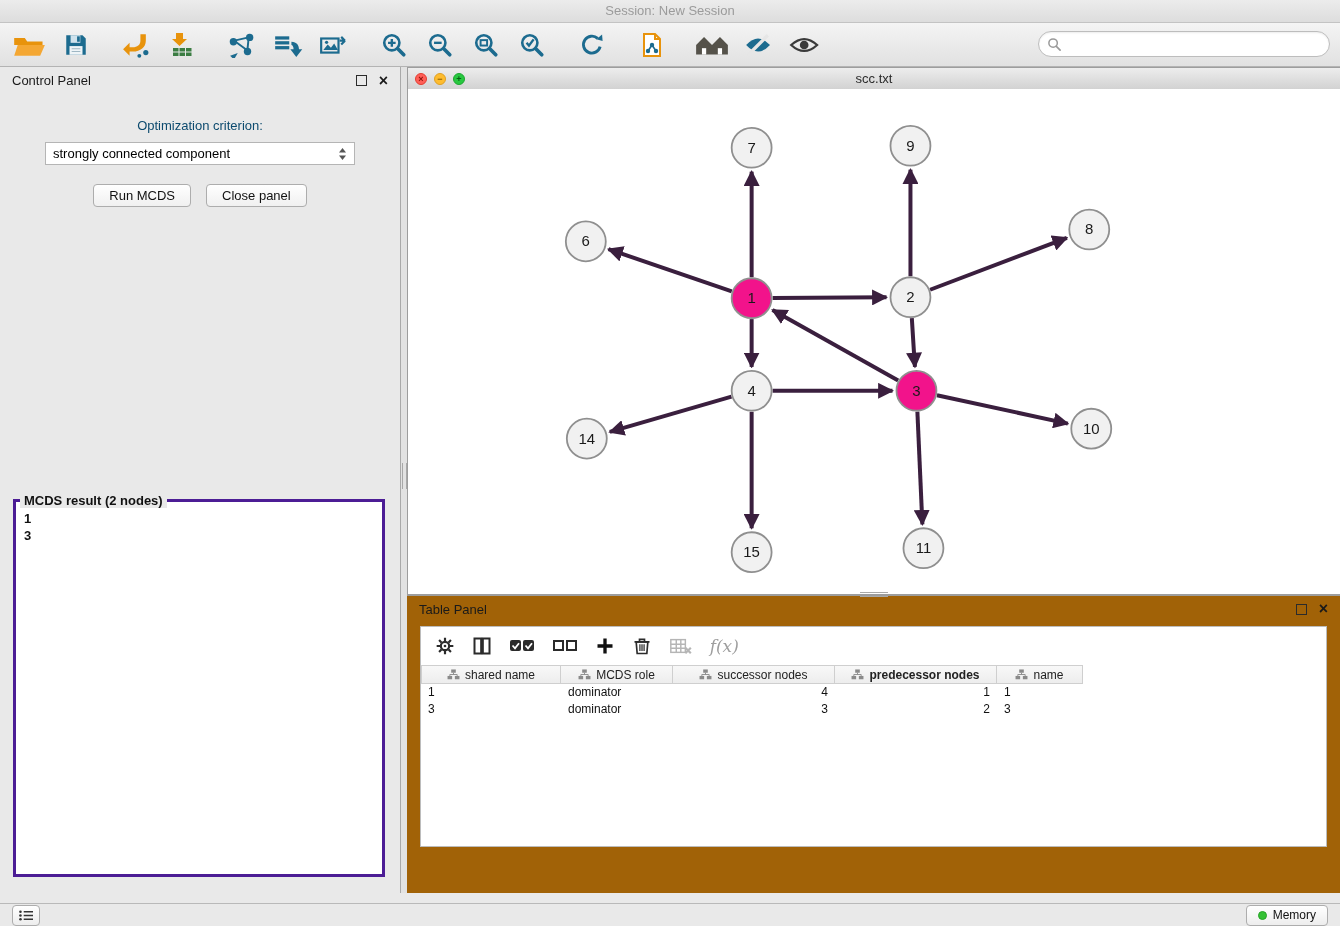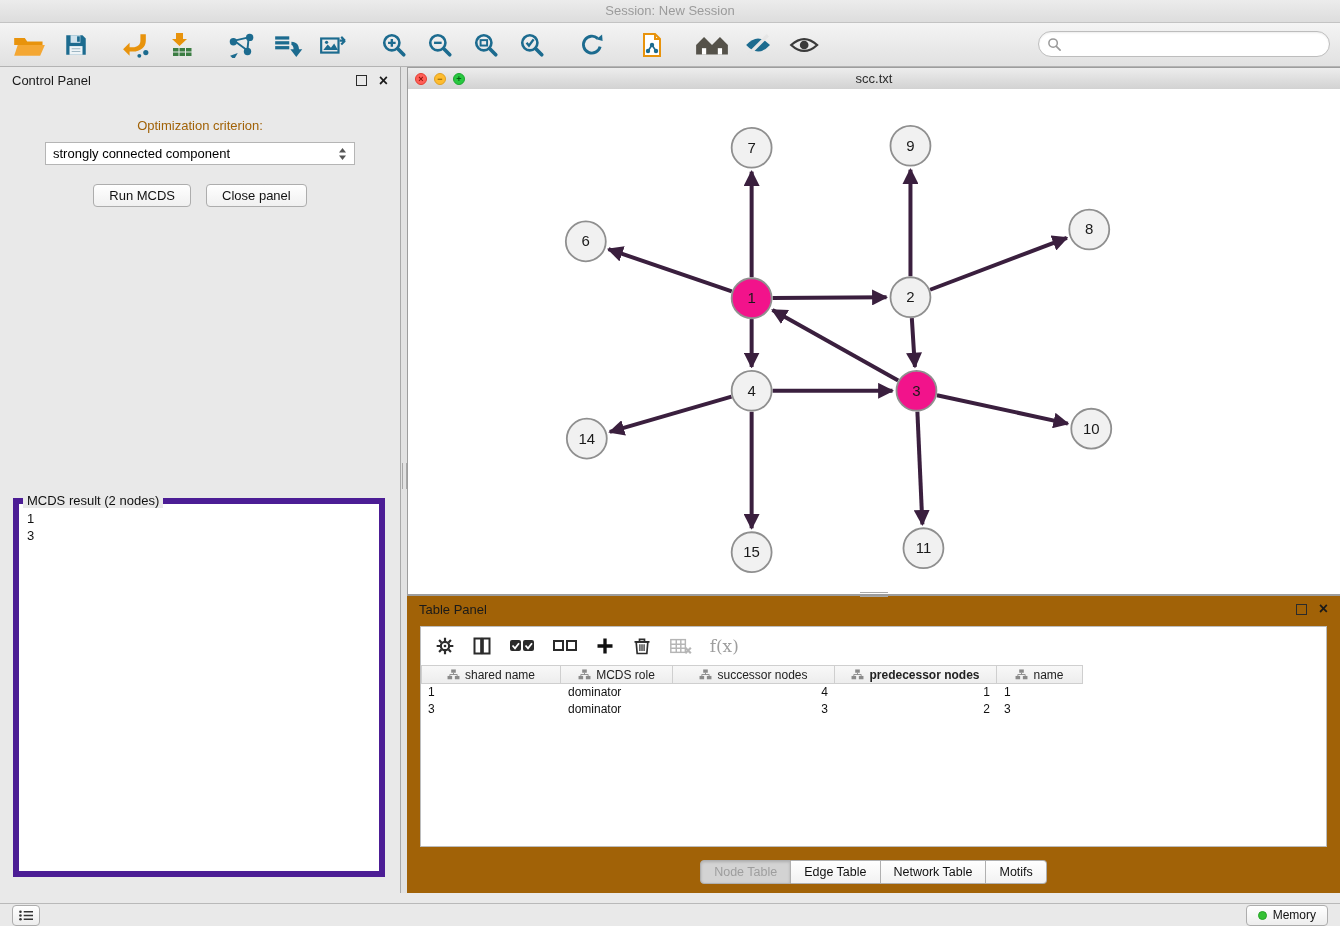--- a/index.html
+++ b/index.html
@@ -40,35 +40,35 @@
   }
   .cp-header{height:27px;display:flex;align-items:center;padding:0 12px;font-size:13px;color:#1a1a1a;}
   .win-btns{margin-left:auto;display:flex;gap:12px;align-items:center;}
   .float-btn{width:9px;height:9px;border:1.5px solid #2b2b2b;display:inline-block;cursor:pointer;}
   .close-btn{font-size:16px;font-weight:bold;color:#1a1a1a;line-height:1;cursor:pointer;}
   .cp-tabs{display:flex;justify-content:center;margin-top:7px;}
   .cp-tab{font-size:12.5px;padding:4px 13px;background:linear-gradient(#ffffff,#f2f2f2);border:1px solid #b0b0b0;border-left:none;color:#111;cursor:pointer;}
   .cp-tab:first-child{border-left:1px solid #b0b0b0;border-radius:4px 0 0 4px;}
   .cp-tab:last-child{border-radius:0 4px 4px 0;}
   .cp-tab.active{background:#d3d3d3;color:#9e9e9e;box-shadow:inset 0 1px 3px rgba(0,0,0,.18);}
-  .opt-label{text-align:center;font-size:13px;margin-top:24px;color:#a16207;}
+  .opt-label{text-align:center;font-size:13px;margin-top:24px;color:#0c4a6e;}
   .dropdown{
     margin:9px auto 0;width:310px;height:23px;box-sizing:border-box;background:#fff;
     border:1px solid #b5b5b5;border-radius:0;display:flex;align-items:center;
     font-size:13px;padding:0 7px;cursor:pointer;
   }
   .dd-arrows{margin-left:auto;display:flex;align-items:center;}
   .cp-buttons{display:flex;justify-content:center;gap:15px;margin-top:19px;}
   .cp-buttons button{
     font-size:13px;height:23px;padding:0 15px;cursor:pointer;font-family:inherit;
     background:linear-gradient(#ffffff,#f0f0f0);border:1px solid #adadad;border-radius:4px;color:#111;
   }
   .result-box{
     position:absolute;left:13px;right:15px;top:426px;bottom:16px;
-    background:#fff;border:6px solid #4c1d95;margin:0;padding:0;
+    background:#fff;border:3px solid #4c1d95;margin:0;padding:0;font-weight:bold;
   }
   .result-box legend{font-size:13px;color:#111;margin-left:4px;padding:0 4px;background:#e9e9e9;}
   #result-items{padding:2px 8px;font-size:13px;line-height:17px;color:#111;}
   
   .v-splitter{position:absolute;left:401px;top:67px;width:6px;bottom:33px;background:#e2e2e2;cursor:col-resize;}
   .v-splitter .grip{position:absolute;top:48%;left:1px;width:3px;height:26px;border-left:1px solid #a8a8a8;border-right:1px solid #a8a8a8;}
   
   .network-window{
     position:absolute;left:407px;top:67px;right:0;height:528px;box-sizing:border-box;
     border:1px solid #9d9d9d;border-right:none;background:#fff;
@@ -88,21 +88,21 @@
   .table-panel{
     position:absolute;left:407px;top:595px;right:0;bottom:33px;
     background:#a16207;border-top:1px solid #9d9d9d;box-sizing:border-box;
   }
   .grip-h{position:absolute;top:-4px;left:50%;margin-left:-14px;width:28px;height:3px;border-top:1px solid #a8a8a8;border-bottom:1px solid #a8a8a8;cursor:row-resize;}
   .tp-header{height:26px;display:flex;align-items:center;padding:0 12px;font-size:13px;color:#1a1a1a;}
   .tp-body{position:absolute;left:13px;right:13px;top:30px;bottom:46px;background:#fff;border:1px solid #bcbcbc;overflow:hidden;}
   .tp-toolbar{height:38px;display:flex;align-items:center;gap:17px;padding-left:14px;background:#fff;}
   .tp-btn{background:none;border:none;padding:0;display:flex;align-items:center;justify-content:center;cursor:pointer;}
   .tp-btn svg{height:20px;}
-  .fx{font-family:"DejaVu Serif","Liberation Serif",serif;color:#9e9e9e;font-size:17px;}
+  .fx{font-family:"DejaVu Serif","Liberation Serif",serif;font-style:italic;color:#9e9e9e;font-size:17px;}
   .thead{display:flex;}
   .th{
     display:flex;align-items:center;justify-content:center;gap:5px;height:19px;box-sizing:border-box;
     background:linear-gradient(#f8f8f8,#ededed);
     border:1px solid #cfcfcf;border-left:none;font-size:12px;color:#222;cursor:pointer;
   }
   .th:first-child{border-left:1px solid #cfcfcf;}
   .sort-ico{display:flex;align-items:center;}
   .trow{display:flex;cursor:default;}
   .td{height:17px;line-height:17px;padding:0 7px;box-sizing:border-box;font-size:12px;color:#111;overflow:hidden;white-space:nowrap;}
@@ -549,26 +549,20 @@
           </div>
           <div class="trow">
             <div class="td" style="width: 140px; text-align: left;">3</div>
             <div class="td" style="width: 112px; text-align: left;">dominator</div>
             <div class="td" style="width: 162px; text-align: right;">3</div>
             <div class="td" style="width: 162px; text-align: right;">2</div>
             <div class="td" style="width: 86px; text-align: left;">3</div>
           </div>
         </div>
     </div>
-    <div class="tp-tabs" id="tp-tabs">
-        <div class="tp-tab active">Node Table</div>
-        <div class="tp-tab">Edge Table</div>
-        <div class="tp-tab">Network Table</div>
-        <div class="tp-tab">Motifs</div>
-      </div>
   </div>
 
   <div class="statusbar">
     <button class="sb-left">
       <span style="display:flex;">
         <svg width="17" height="13" viewBox="0 0 18 14">
             <g fill="#333">
               <circle cx="2.5" cy="3" r="1.4"></circle>
               <circle cx="2.5" cy="7" r="1.4"></circle>
               <circle cx="2.5" cy="11" r="1.4"></circle>

